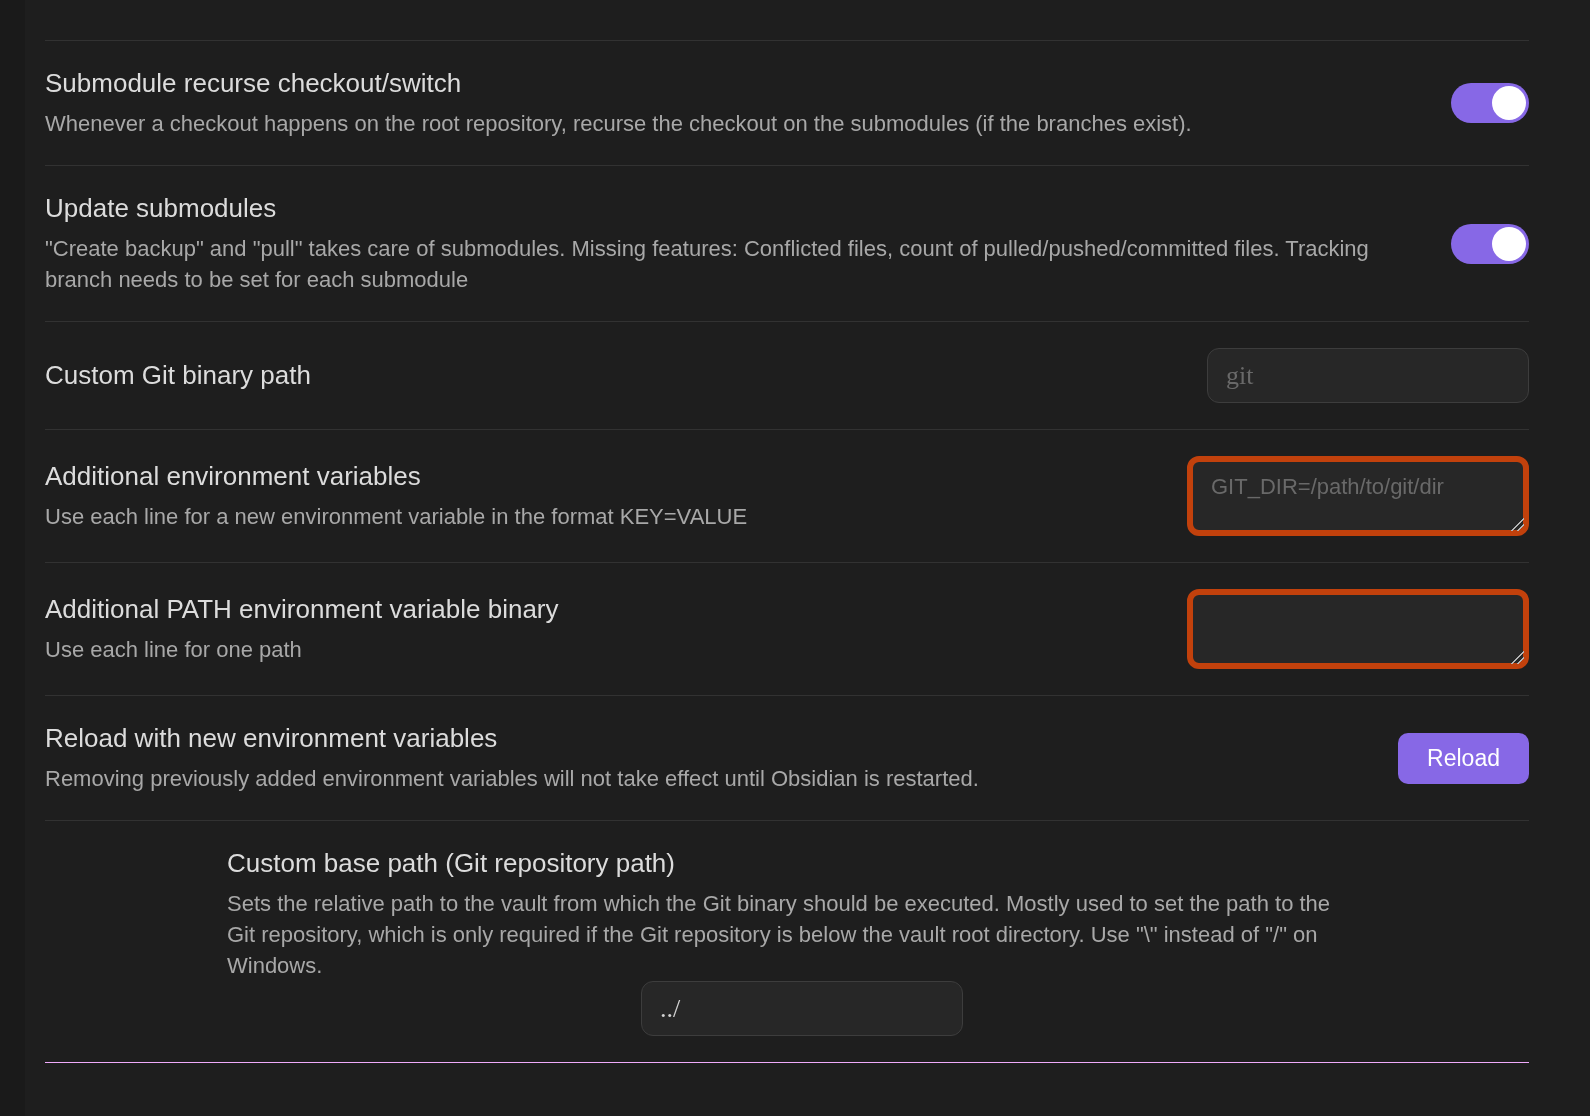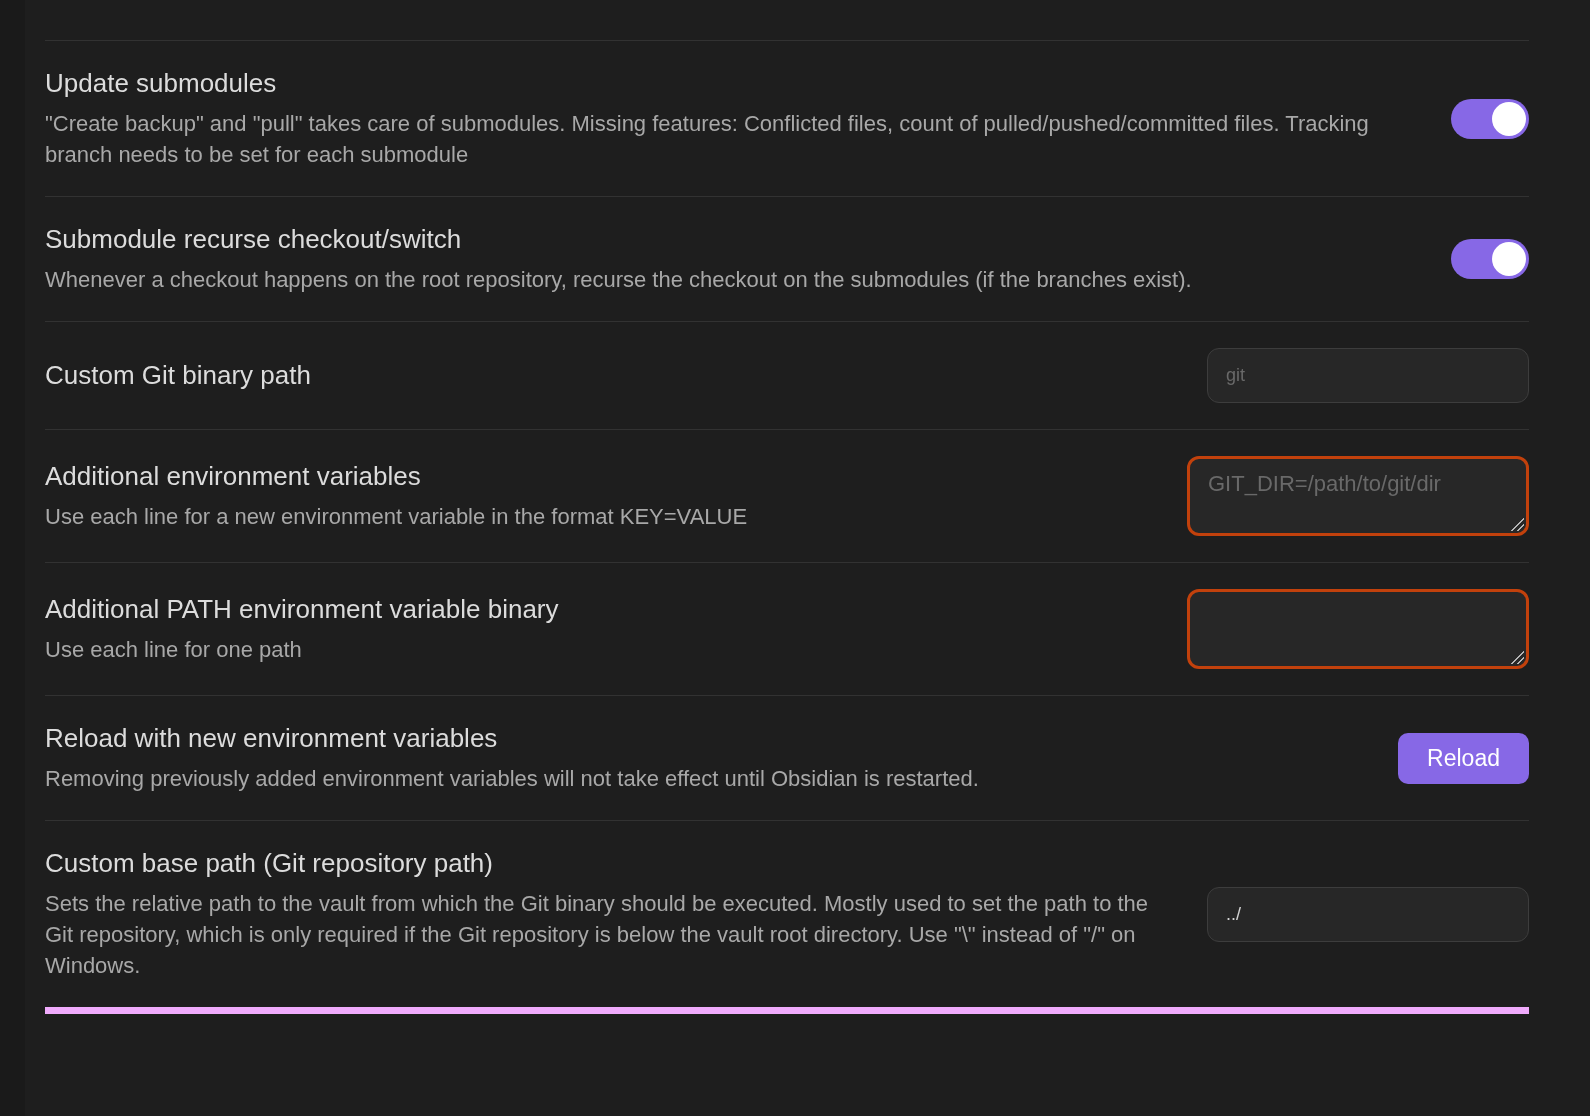--- a/index.html
+++ b/index.html
@@ -24,21 +24,22 @@
     letter-spacing: -0.5px;
     margin-bottom: 32px;
   }
   .setting-item {
     display: flex;
     align-items: center;
     padding: 26px 0;
     border-top: 1px solid #323232;
   }
   .setting-item:last-child {
-    border-bottom: 7px solid #f0abfc;
+    border-bottom: 1px solid #f0abfc;
+    flex-direction: column;
   }
   .setting-info { flex: 1 1 auto; min-width: 0; }
   .setting-name {
     font-size: 26px;
     font-weight: 500;
     line-height: 33px;
     color: #dcdcdc;
   }
   .setting-desc {
     margin-top: 8px;
@@ -71,33 +72,33 @@
     background: #ffffff;
   }
   .toggle.on .knob { left: auto; right: 3px; }
   
   .text-input {
     width: 322px; height: 55px;
     background: #272727;
     border: 1px solid #3d3d3d;
     border-radius: 12px;
     padding: 0 18px;
-    font-family: Liberation Sans, sans-serif;
-    font-size: 18px;
+    font-family: Liberation Serif, serif;
+    font-size: 26px;
     color: #d4d4d4;
     outline: none;
   }
   .text-input::placeholder { color: #696969; }
   
   .textarea-wrap { position: relative; }
   .setting-textarea {
     display: block;
     width: 342px; height: 80px;
     background: #272727;
-    border: 3px solid #c2410c;
+    border: 6px solid #c2410c;
     border-radius: 12px;
     padding: 12px 18px;
     font-family: "Liberation Sans", "DejaVu Sans", sans-serif;
     font-size: 22px;
     color: #d4d4d4;
     resize: none;
     outline: none;
   }
   .setting-textarea::placeholder { color: #696969; }
   .resize-grip {
@@ -127,34 +128,34 @@
 </head>
 <body style="background: rgb(30, 30, 30);">
 
 <div class="edge-strip"></div>
 
 <div class="settings-pane">
 
 
   <div class="setting-item">
     <div class="setting-info">
+      <div class="setting-name">Submodule recurse checkout/switch</div>
+      <div class="setting-desc desc-wide">Whenever a checkout happens on the root repository, recurse the checkout on the submodules (if the branches exist).</div>
+    </div>
+    <div class="setting-control">
+      <div class="toggle on">
+        <div class="knob"></div>
+      </div>
+    </div>
+  </div>
+
+  <div class="setting-item">
+    <div class="setting-info">
       <div class="setting-name">Update submodules</div>
       <div class="setting-desc desc-wide">"Create backup" and "pull" takes care of submodules. Missing features: Conflicted files, count of pulled/pushed/committed files. Tracking branch needs to be set for each submodule</div>
-    </div>
-    <div class="setting-control">
-      <div class="toggle on">
-        <div class="knob"></div>
-      </div>
-    </div>
-  </div>
-
-  <div class="setting-item">
-    <div class="setting-info">
-      <div class="setting-name">Submodule recurse checkout/switch</div>
-      <div class="setting-desc desc-wide">Whenever a checkout happens on the root repository, recurse the checkout on the submodules (if the branches exist).</div>
     </div>
     <div class="setting-control">
       <div class="toggle on">
         <div class="knob"></div>
       </div>
     </div>
   </div>
 
   <div class="setting-item">
     <div class="setting-info">

